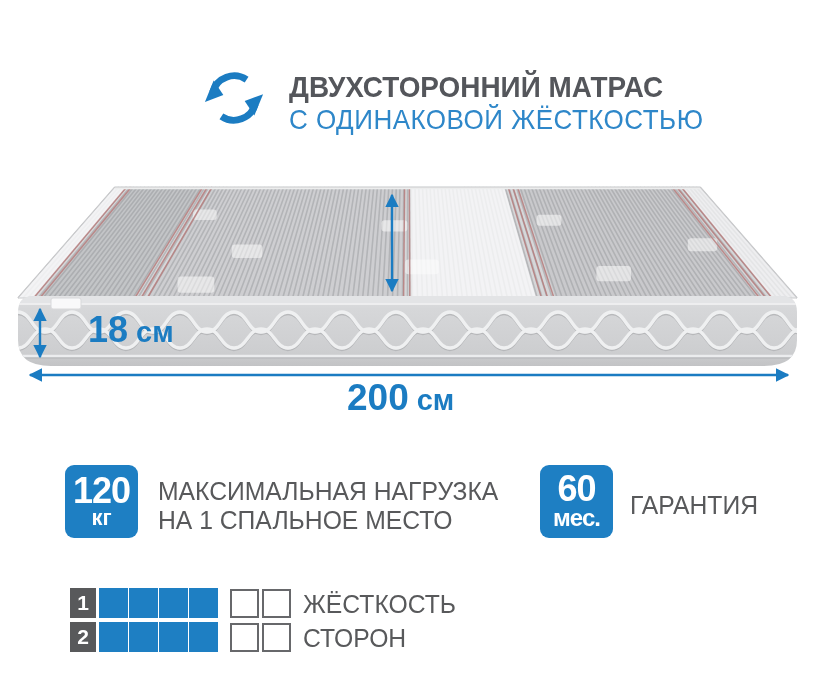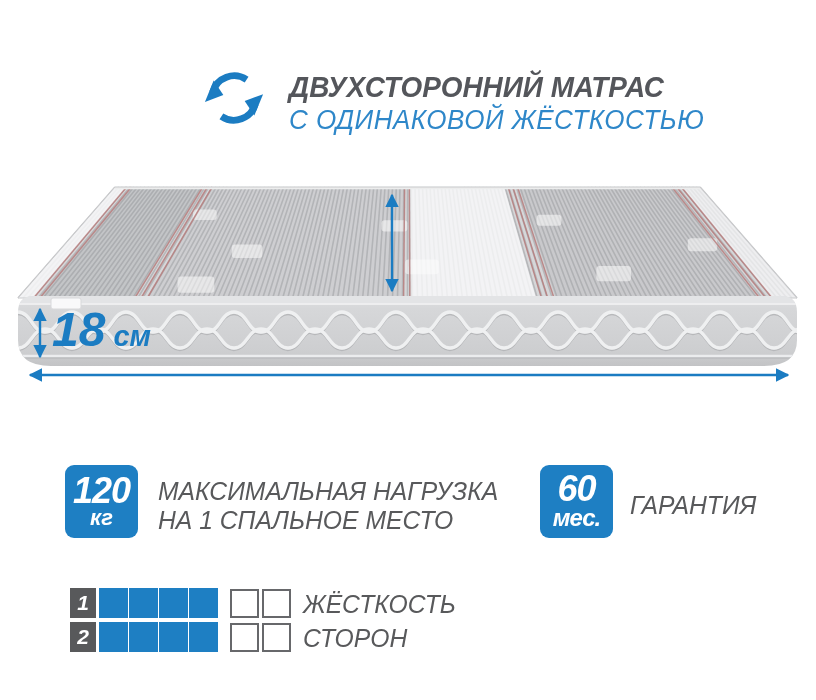--- a/index.html
+++ b/index.html
@@ -1,32 +1,32 @@
 <!DOCTYPE html>
 <html><head>
 <meta charset="utf-8">
 <style>
   html,body{margin:0;padding:0;background:#ffffff;}
   .canvas{position:relative;width:816px;height:700px;background:#ffffff;overflow:hidden;
-          font-family:"Liberation Sans",sans-serif;font-style:italic;}
+          font-family:"Liberation Sans",sans-serif;}
 
   
   .hdr-icon{position:absolute;left:203px;top:64px;width:62px;height:68px;}
   .hdr-text{position:absolute;left:289px;top:72px;transform:scaleX(.93);transform-origin:left top;white-space:nowrap;}
   .hdr-title{font-size:30px;font-weight:bold;color:#54565b;letter-spacing:0px;line-height:30px;}
   .hdr-sub{font-size:28px;color:#2e87c9;line-height:28px;margin-top:4px;letter-spacing:.5px;}
 
   
   .scene-svg{position:absolute;left:0;top:0;}
   .side-svg{position:absolute;left:18px;top:296px;}
 
   
   .dim{position:absolute;color:#1b7cc2;font-weight:bold;white-space:nowrap;}
   .dim .val{font-size:37px;line-height:37px;}
-  .dim.big .val{font-size:48px;line-height:41px;}
+  .dim.big .val{font-size:36px;line-height:41px;margin-left:36px;}
   .dim .unit{font-size:29px;margin-left:8px;}
   #dim-depth{left:401px;top:214px;}
   #dim-height{left:52px;top:309px;}
   #dim-length{left:347px;top:379px;}
 
   
   .badge{position:absolute;width:73px;height:73px;border-radius:9px;background:#1e7fc3;color:#fff;
          display:flex;flex-direction:column;align-items:center;justify-content:center;text-align:center;}
   .badge .bval{font-size:36px;font-weight:bold;line-height:33px;letter-spacing:-1px;}
   .badge .bunit{font-size:22px;font-weight:bold;line-height:22px;text-align:center;}
@@ -294,20 +294,23 @@
         </marker>
     </defs>
     <line x1="392" y1="195" x2="392" y2="291" stroke="#1b7cc2" stroke-width="2.4" marker-start="url(#arr)" marker-end="url(#arr)"></line>
     <line x1="40" y1="309" x2="40" y2="357" stroke="#1b7cc2" stroke-width="2.4" marker-start="url(#arr)" marker-end="url(#arr)"></line>
     <line x1="30" y1="375" x2="788" y2="375" stroke="#1b7cc2" stroke-width="2.4" marker-start="url(#arr)" marker-end="url(#arr)"></line>
   </svg>
 
   <div class="dim big" id="dim-height">
     <span class="val">18</span><span class="unit">см</span>
   </div>
+  <div class="dim" id="dim-length">
+    <span class="val">200</span><span class="unit">см</span>
+  </div>
 
   <div class="badge" id="badge-load">
     <div class="bval">120</div>
     <div class="bunit">кг</div>
   </div>
   <div class="badge-label" id="label-load">
     <div>МАКСИМАЛЬНАЯ НАГРУЗКА</div>
     <div>НА 1 СПАЛЬНОЕ МЕСТО</div>
   </div>
 

